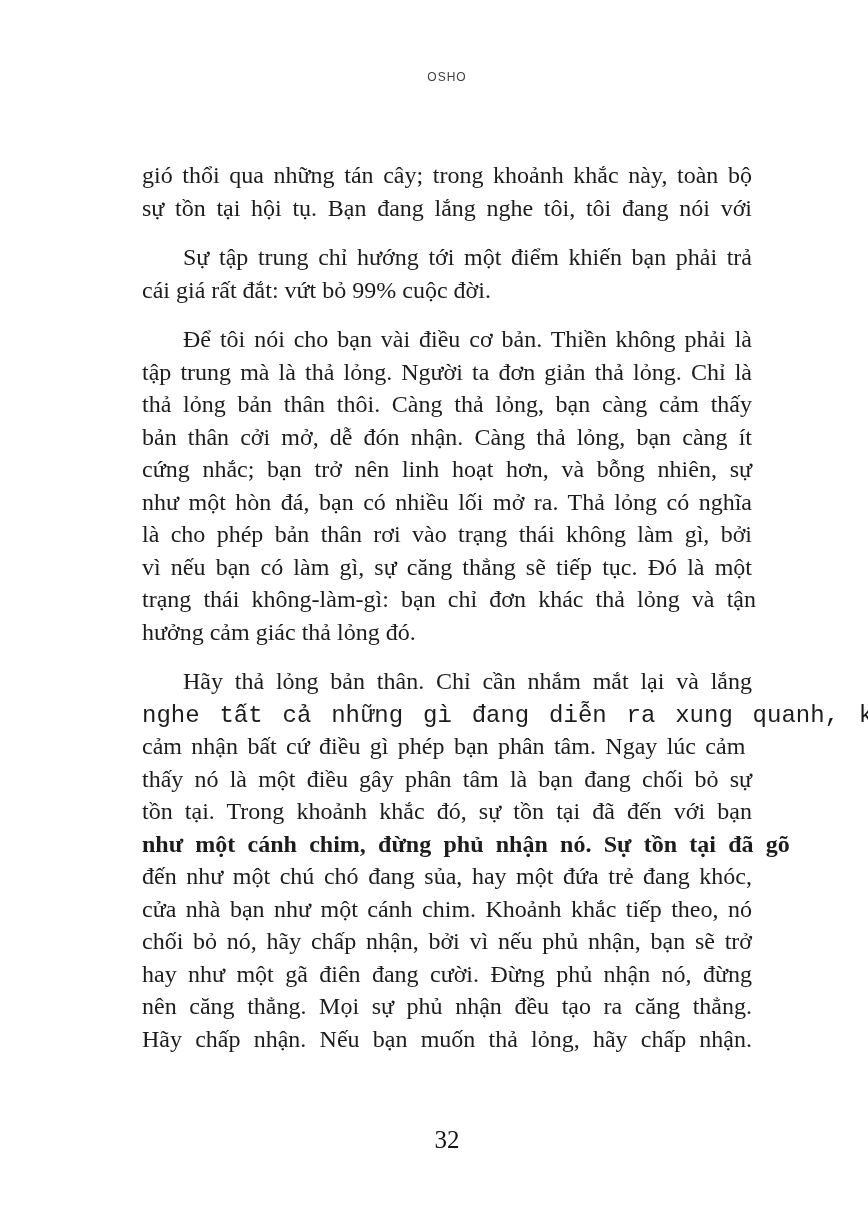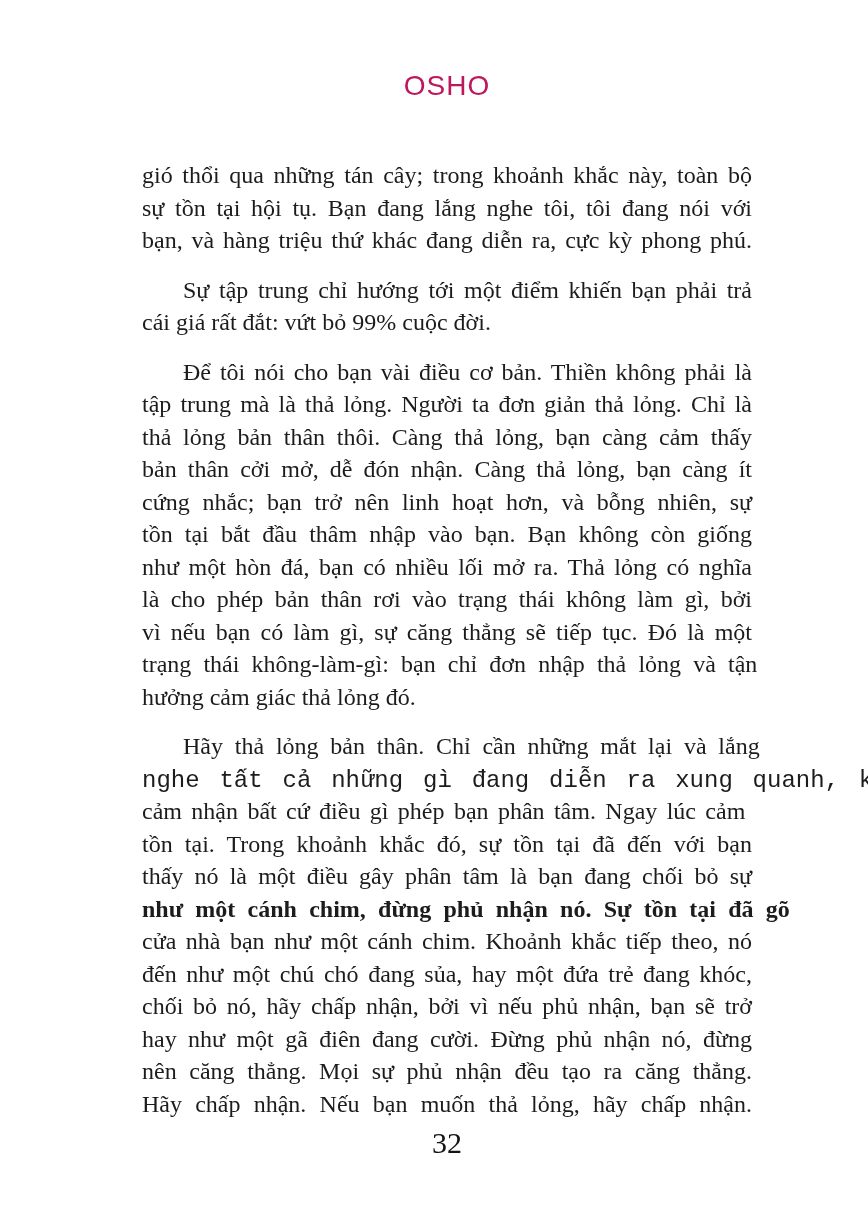--- a/index.html
+++ b/index.html
@@ -16,23 +16,23 @@
     font-family: "Liberation Serif", "DejaVu Serif", serif;
     color: #1c1c1c;
   }
   .running-header {
     position: absolute;
     top: 70px;
     left: 142px;
     width: 610px;
     text-align: center;
     font-family: "Liberation Sans", "DejaVu Sans", sans-serif;
-    font-size: 28px;
+    font-size: 12px;
     letter-spacing: 1px;
-    color: #be185d;
+    color: #404040;
   }
   .body-text {
     position: absolute;
     top: 159px;
     left: 142px;
     width: 610px;
     font-size: 24px;
     line-height: 32.5px;
   }
   .para + .para {
@@ -44,64 +44,62 @@
   }
   .line.indent {
     padding-left: 41px;
   }
   .folio {
     position: absolute;
     top: 1126px;
     left: 142px;
     width: 610px;
     text-align: center;
-    font-size: 30px;
+    font-size: 25px;
     color: #141414;
   }
 </style>
 </head>
 <body>
 
 <div class="page">
   <div class="running-header">
     <span>OSHO</span>
   </div>
 
   <div class="body-text" id="body-text">
       <div class="para">
         <div class="line"><span style="word-spacing: 3.63636px;">gió thổi qua những tán cây; trong khoảnh khắc này, toàn bộ</span></div>
         <div class="line"><span style="word-spacing: 4.69351px;">sự tồn tại hội tụ. Bạn đang lắng nghe tôi, tôi đang nói với</span></div>
-        <div class="line"><span style="word-spacing: 2.84505px;">bạn, và hàng triệu thứ khác đang diễn ra, cực kỳ phong phú.</span></div>
       </div>
       <div class="para">
         <div class="line indent"><span style="word-spacing: 3.60795px;">Sự tập trung chỉ hướng tới một điểm khiến bạn phải trả</span></div>
         <div class="line"><span>cái giá rất đắt: vứt bỏ 99% cuộc đời.</span></div>
       </div>
       <div class="para">
         <div class="line indent"><span style="word-spacing: 2.90625px;">Để tôi nói cho bạn vài điều cơ bản. Thiền không phải là</span></div>
         <div class="line"><span style="word-spacing: 3.10577px;">tập trung mà là thả lỏng. Người ta đơn giản thả lỏng. Chỉ là</span></div>
         <div class="line"><span style="word-spacing: 5.70881px;">thả lỏng bản thân thôi. Càng thả lỏng, bạn càng cảm thấy</span></div>
         <div class="line"><span style="word-spacing: 5.11719px;">bản thân cởi mở, dễ đón nhận. Càng thả lỏng, bạn càng ít</span></div>
         <div class="line"><span style="word-spacing: 6.73011px;">cứng nhắc; bạn trở nên linh hoạt hơn, và bỗng nhiên, sự</span></div>
-        <div class="line"><span style="word-spacing: 6.13068px;">tồn tại bắt đầu thâm nhập vào bạn. Bạn không còn giống</span></div>
         <div class="line"><span style="word-spacing: 3.5012px;">như một hòn đá, bạn có nhiều lối mở ra. Thả lỏng có nghĩa</span></div>
         <div class="line"><span style="word-spacing: 5.33984px;">là cho phép bản thân rơi vào trạng thái không làm gì, bởi</span></div>
         <div class="line"><span style="word-spacing: 4.17522px; text-align: center;">vì nếu bạn có làm gì, sự căng thẳng sẽ tiếp tục. Đó là một</span></div>
-        <div class="line"><span style="word-spacing: 6.14375px;">trạng thái không-làm-gì: bạn chỉ đơn nhập thả lỏng và tận</span></div>
+        <div class="line"><span style="word-spacing: 6.14375px;">trạng thái không-làm-gì: bạn chỉ đơn khác thả lỏng và tận</span></div>
         <div class="line"><span>hưởng cảm giác thả lỏng đó.</span></div>
       </div>
       <div class="para">
-        <div class="line indent"><span style="word-spacing: 5.79972px;">Hãy thả lỏng bản thân. Chỉ cần những mắt lại và lắng</span></div>
+        <div class="line indent"><span style="word-spacing: 5.79972px;">Hãy thả lỏng bản thân. Chỉ cần nhắm mắt lại và lắng</span></div>
         <div class="line"><span style="word-spacing: 5.43608px; font-family: Liberation Mono, monospace;">nghe tất cả những gì đang diễn ra xung quanh, không cần</span></div>
         <div class="line"><span style="word-spacing: 3.3763px;">cảm nhận bất cứ điều gì phép bạn phân tâm. Ngay lúc cảm</span></div>
+        <div class="line"><span style="word-spacing: 5.16226px;">thấy nó là một điều gây phân tâm là bạn đang chối bỏ sự</span></div>
         <div class="line"><span style="word-spacing: 6.14062px;">tồn tại. Trong khoảnh khắc đó, sự tồn tại đã đến với bạn</span></div>
-        <div class="line"><span style="word-spacing: 5.16226px;">thấy nó là một điều gây phân tâm là bạn đang chối bỏ sự</span></div>
         <div class="line"><span style="word-spacing: 6.2526px; font-weight: bold;">như một cánh chim, đừng phủ nhận nó. Sự tồn tại đã gõ</span></div>
+        <div class="line"><span style="word-spacing: 3.5651px;">đến như một chú chó đang sủa, hay một đứa trẻ đang khóc,</span></div>
         <div class="line"><span style="word-spacing: 3.46733px;">cửa nhà bạn như một cánh chim. Khoảnh khắc tiếp theo, nó</span></div>
-        <div class="line"><span style="word-spacing: 3.5651px;">đến như một chú chó đang sủa, hay một đứa trẻ đang khóc,</span></div>
         <div class="line"><span style="word-spacing: 3.7488px;">chối bỏ nó, hãy chấp nhận, bởi vì nếu phủ nhận, bạn sẽ trở</span></div>
         <div class="line"><span style="word-spacing: 5.39631px;">hay như một gã điên đang cười. Đừng phủ nhận nó, đừng</span></div>
         <div class="line"><span style="word-spacing: 6.58807px;">nên căng thẳng. Mọi sự phủ nhận đều tạo ra căng thẳng.</span></div>
         <div class="line"><span style="word-spacing: 7.21563px;">Hãy chấp nhận. Nếu bạn muốn thả lỏng, hãy chấp nhận.</span></div>
       </div>
     </div>
 
   <div class="folio">32</div>
 </div>
 

